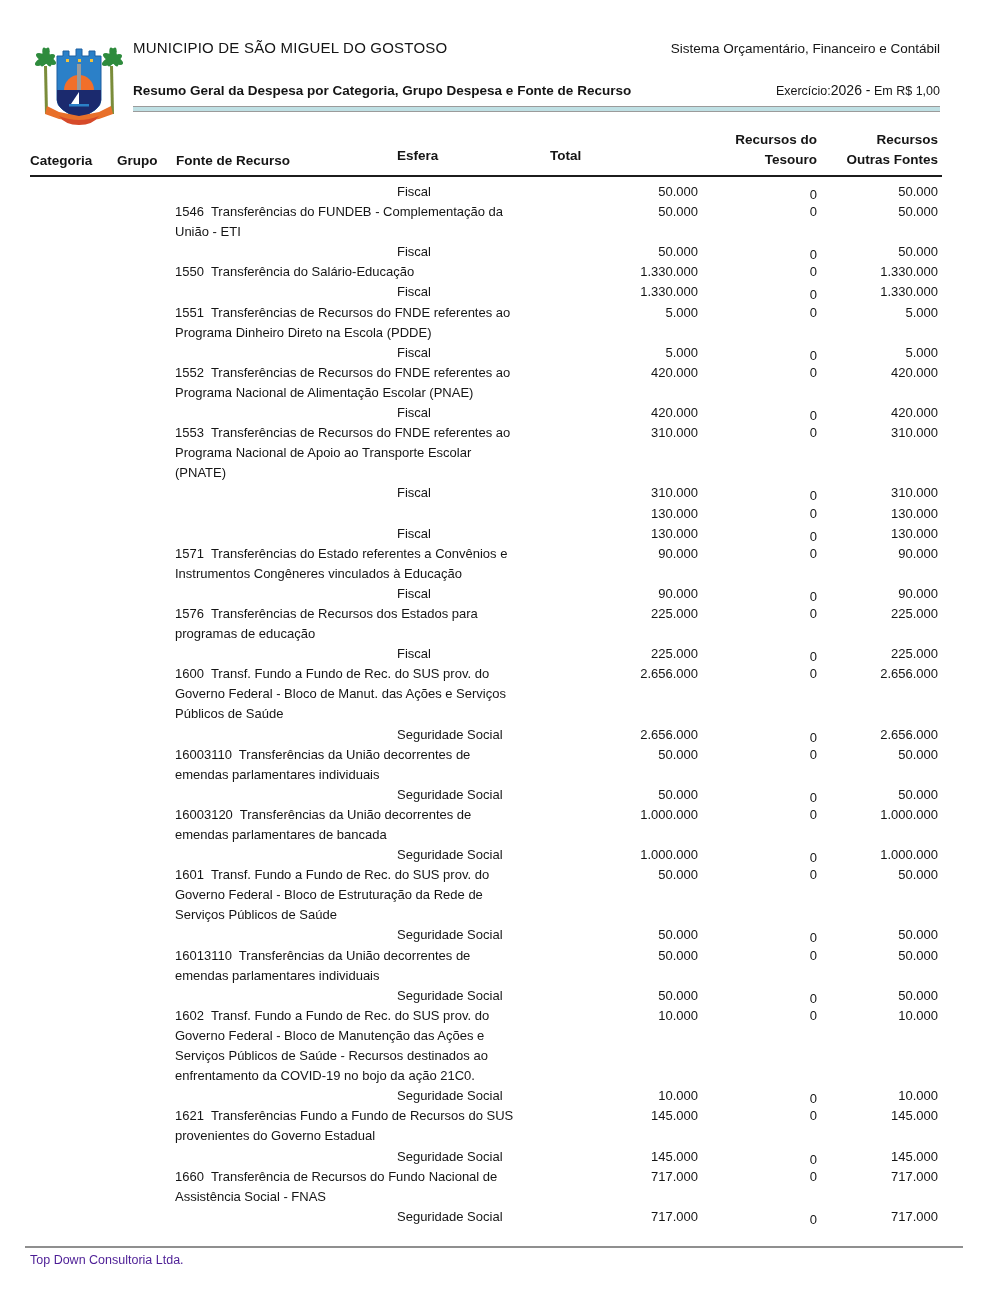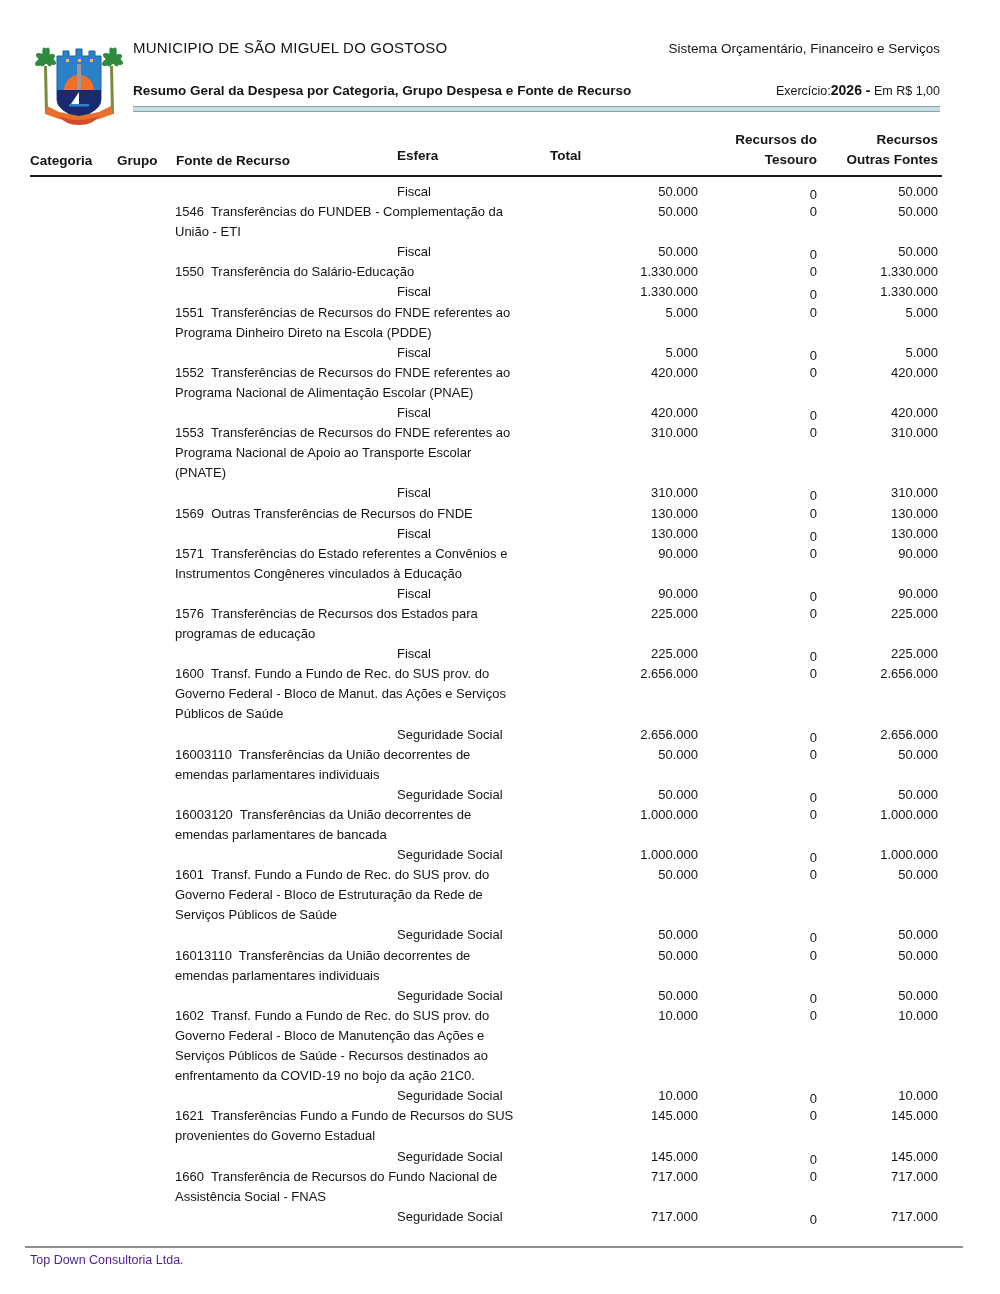--- a/index.html
+++ b/index.html
@@ -11,21 +11,21 @@
   
   .logo { position:absolute; left:33px; top:26px; width:92px; height:100px; }
   .hdr-line1 { position:absolute; left:133px; right:60px; top:39px;
                display:flex; justify-content:space-between; align-items:baseline; }
   .municipality { font-size:15px; letter-spacing:.2px; }
   .system-name { font-size:13.5px; }
   .hdr-line2 { position:absolute; left:133px; right:60px; top:82px;
                display:flex; justify-content:space-between; align-items:center; }
   .report-title { font-size:13.5px; font-weight:bold; }
   .exercise { font-size:12.5px; white-space:nowrap; }
-  .exercise .year { font-weight:bold; font-size:14px; }
+  .exercise .year { font-weight:normal; font-size:14px; }
   .rule { position:absolute; left:133px; right:60px; top:106px; height:6px;
           background:#bfe0e4; border-top:1px solid #9b9b9b; border-bottom:1px solid #9b9b9b; }
   
   .thead { position:absolute; left:30px; width:912px; top:112px; height:65px;
            border-bottom:2px solid #1c1c1c; font-weight:bold; font-size:13.5px; }
   .thead .h { position:absolute; bottom:4px; white-space:pre-line; line-height:20px; }
   .h-categoria { left:0; }
   .h-grupo { left:87px; }
   .h-fonte { left:146px; }
   .h-esfera { left:367px; bottom:9px !important; }
@@ -86,21 +86,21 @@
         <rect x="57" y="33" width="3" height="3" fill="#f2c23a"></rect>
       </g>
 
       <path d="M14 80 L26 86 L46 90 L66 86 L78 80 L80 88 L66 93 L46 96 L26 93 L12 88 Z" fill="#e8702a"></path>
       <path d="M26 90 Q46 98 66 90 Q60 99 46 99 Q32 99 26 90 Z" fill="#d64a2a"></path>
     </svg>
   </div>
 
   <div class="hdr-line1">
     <span class="municipality">MUNICIPIO DE SÃO MIGUEL DO GOSTOSO</span>
-    <span class="system-name">Sistema Orçamentário, Financeiro e Serviços</span>
+    <span class="system-name">Sistema Orçamentário, Financeiro e Contábil</span>
   </div>
   <div class="hdr-line2">
     <span class="report-title">Resumo Geral da Despesa por Categoria, Grupo Despesa e Fonte de Recurso</span>
     <span class="exercise"><span>Exercício:</span><span class="year">2026 -</span> <span>Em R$ 1,00</span></span>
   </div>
   <div class="rule"></div>
 
   <div class="thead">
     <span class="h h-categoria">Categoria</span>
     <span class="h h-grupo">Grupo</span>
@@ -190,21 +190,20 @@
     </div>
 
     <div class="trow esfera">
       <div class="label">Fiscal</div>
       <div class="num total">310.000</div>
       <div class="num tesouro">0</div>
       <div class="num outras">310.000</div>
     </div>
 
     <div class="trow fonte">
-      <div class="label">1569  Outras Transferências de Recursos do FNDE</div>
       <div class="num total">130.000</div>
       <div class="num tesouro">0</div>
       <div class="num outras">130.000</div>
     </div>
 
     <div class="trow esfera">
       <div class="label">Fiscal</div>
       <div class="num total">130.000</div>
       <div class="num tesouro">0</div>
       <div class="num outras">130.000</div>

